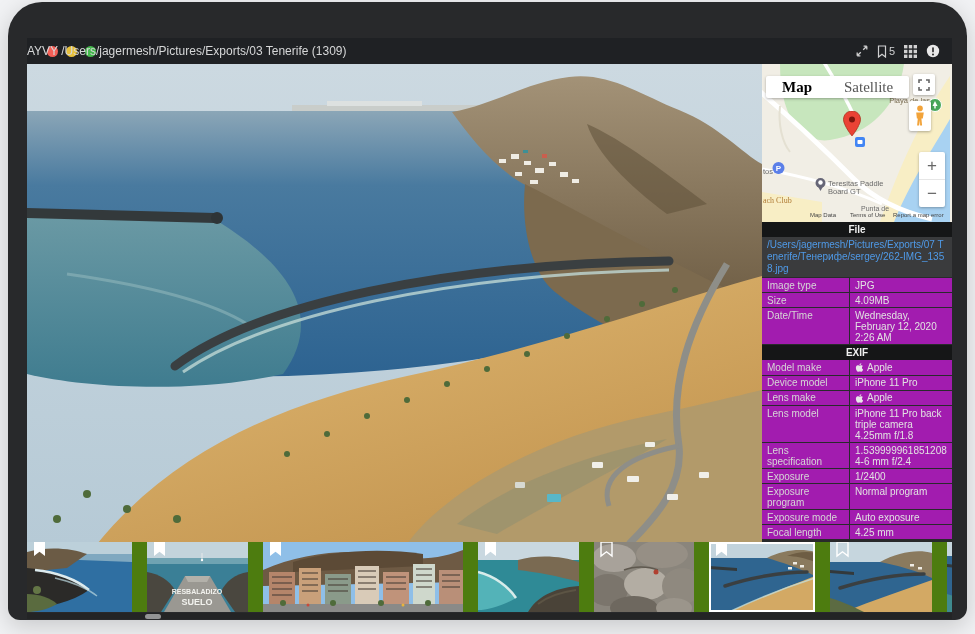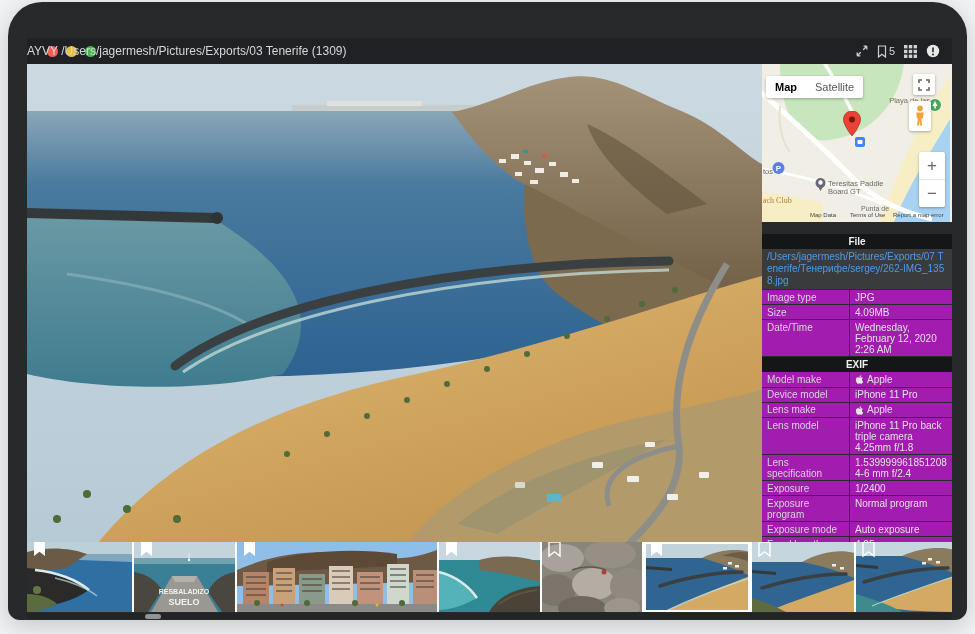--- a/index.html
+++ b/index.html
@@ -21,48 +21,48 @@
   .content { position:absolute; left:19px; top:62px; width:925px; height:480px; background:#101214; }
   .photo { position:absolute; left:0; top:0; width:735px; height:480px; }
   .photo svg { display:block; width:100%; height:100%; }
   
   .panel { position:absolute; right:0; top:0; width:190px; height:480px; background:#28292b; overflow:hidden; }
   .map { position:relative; width:190px; height:158px; background:#f0ede4; overflow:hidden;
          font-family:"Liberation Sans", sans-serif; }
   .map svg.base { position:absolute; left:0; top:0; }
   .map-btns { position:absolute; left:4px; top:12px; background:#fff; border-radius:2px;
               box-shadow:0 1px 3px rgba(0,0,0,.3); display:flex; height:22px; align-items:center; }
-  .map-btns .mb { padding:0 9px; font-size:11px; color:#565656; cursor:pointer; }
+  .map-btns .mb { padding:0 16px; font-size:15px; color:#565656; cursor:pointer;font-family:Liberation Serif, serif; }
   .map-btns .mb.active { font-weight:bold; color:#000; }
   .ctl { position:absolute; background:#fff; border-radius:2px; box-shadow:0 1px 3px rgba(0,0,0,.3); }
   .fullscreen { left:151px; top:10px; width:22px; height:21px; display:flex; align-items:center; justify-content:center; }
   .pegman { left:147px; top:37px; width:22px; height:30px; display:flex; align-items:center; justify-content:center; }
   .zoomctl { left:157px; top:88px; width:26px; height:55px; display:flex; flex-direction:column; }
   .zoomctl .zb { flex:1; display:flex; align-items:center; justify-content:center;
                  font-size:17px; color:#666; cursor:pointer; }
   .zoomctl .zb:first-child { border-bottom:1px solid #e6e6e6; }
   .poi { position:absolute; font-size:7.5px; color:#7c6f54; line-height:1.1; }
   .poi.gray { color:#6b6b6b; }
   .poi.club { color:#b07b35; font-size:8px;font-family:Liberation Serif, serif; }
   .attr { position:absolute; font-size:6px; color:#444; }
   .glogo { position:absolute; left:4px; top:140px; font-size:12px; font-weight:normal; letter-spacing:-0.5px;margin-top:48px; }
   .glogo span.b{color:#4285F4;} .glogo span.r{color:#EA4335;} .glogo span.y{color:#FBBC05;} .glogo span.g{color:#34A853;}
   
-  .tables { margin-top:12px; font-size:10px; color:#dcdcdc; }
+  .tables { margin-top:0; font-size:10px; color:#dcdcdc; }
   .sec-hdr { background:#151617; color:#f0f0f0; font-weight:bold; text-align:center;
              font-size:10px; padding:2px 0; }
   .trow { display:flex; background:#a21caf; border-bottom:1px solid #292a2c; line-height:11px; }
   .trow .lbl { width:88px; padding:1.5px 5px; border-right:1px solid #292a2c; color:#d6d6d6; }
   .trow .val { flex:1; padding:1.5px 5px; color:#e2e2e2; word-break:break-word; display:flex; gap:3px; align-items:flex-start; }
   .pathrow { background:#3a3b3d; border-bottom:1px solid #292a2c; padding:2px 5px;
              color:#4f9ae8; line-height:12px; word-break:break-all; cursor:pointer; }
   .apple { width:9px; height:11px; fill:#e8e8e8; flex:none; margin-top:0.5px; }
   
   .filmstrip { position:absolute; left:19px; top:540px; width:925px; height:70px;
-               background:#ffffff; display:flex; gap:2px; overflow:hidden; }
+               background:#4d7c0f; display:flex; gap:15px; overflow:hidden; }
   .thumb { position:relative; height:70px; flex:none; cursor:pointer; }
   .thumb svg.scene { display:block; width:100%; height:100%; }
   .thumb.selected { outline:2px solid #fff; outline-offset:-2px; }
   .bk { position:absolute; left:6px; top:0; width:13px; height:16px; }
   .scrolltrack { position:absolute; left:19px; top:611px; width:925px; height:6px; background:#232425; }
   .scrollthumb { position:absolute; left:118px; top:0.5px; width:16px; height:5px;
                  border-radius:3px; background:#939495; }
 </style>
 </head>
 <body>

